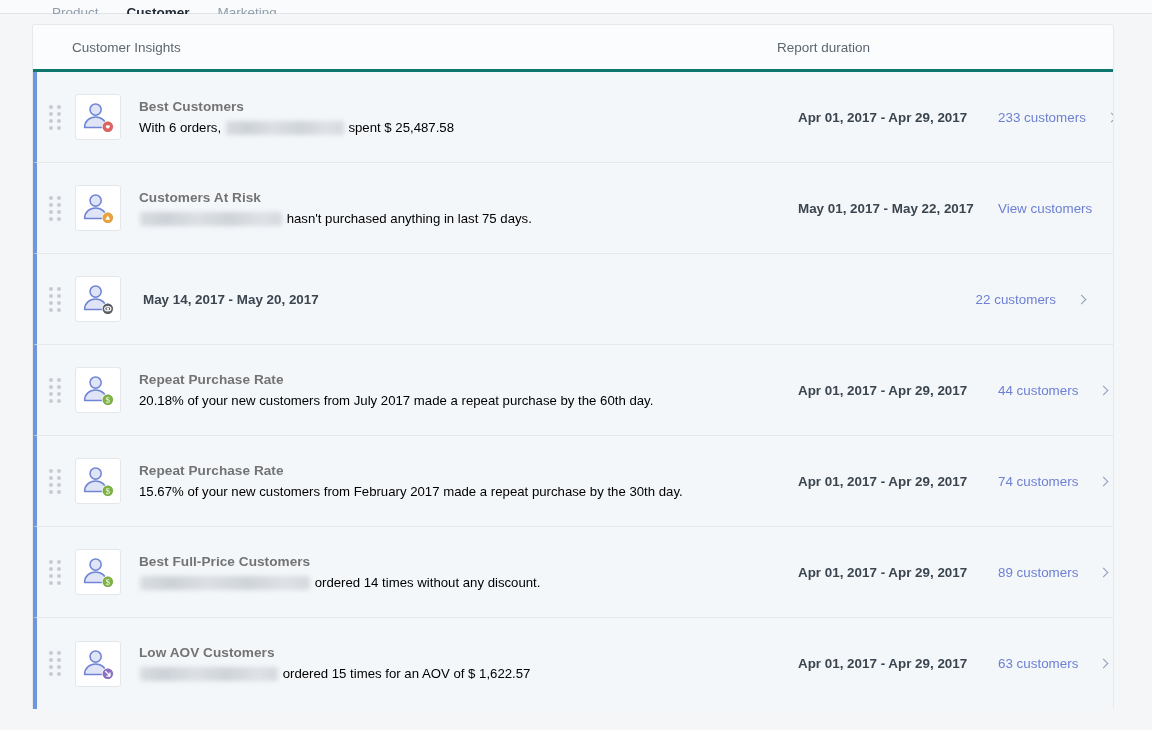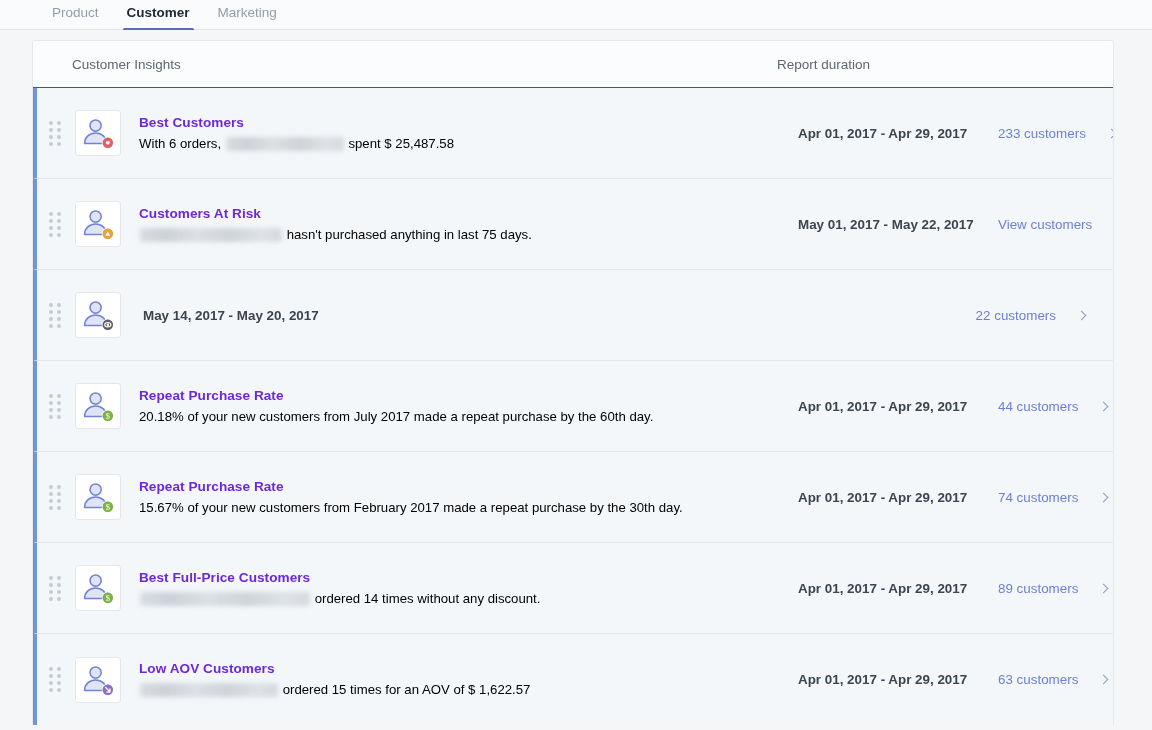--- a/index.html
+++ b/index.html
@@ -12,21 +12,21 @@
 
   body {
     background: #f4f6f8;
     font-family: "Liberation Sans", sans-serif;
     -webkit-font-smoothing: antialiased;
     color: #42474c;
   }
 
   
   .tabbar {
-    height: 30px;
+    height: 14px;
     background: #fafbfc;
     border-bottom: 1px solid #e0e4e8;
     display: flex;
     align-items: flex-start;
     padding-left: 38px;
     position: relative;
   }
   .tab {
     position: relative;
     font-size: 13.5px;
@@ -70,21 +70,21 @@
     border-radius: 3px 3px 0 0;
     overflow: hidden;
   }
 
   
   .card-head {
     display: flex;
     height: 47px;
     align-items: center;
     background: #fbfcfd;
-    border-bottom: 1px solid #0f766e;
+    border-bottom: 3px solid #0f766e;
     font-size: 13.5px;
     color: #5c6670;
   }
   .head-insights {
     width: 736px;
     padding-left: 39px;
   }
   .head-duration {
     flex: 1;
     padding-left: 8px;
@@ -138,21 +138,21 @@
   .avatar-wrap svg { display: block; }
 
   .row-text {
     padding-left: 18px;
     width: 655px;
     flex: none;
   }
   .row-title {
     font-size: 13.6px;
     font-weight: bold;
-    color: #6d28d9;
+    color: #737373;
     line-height: 18px;
     margin-bottom: 3px;
     letter-spacing: 0.05px;
   }
   .row-desc {
     font-size: 13.2px;
     color: #000000;
     line-height: 18px;
     white-space: nowrap;
   }

